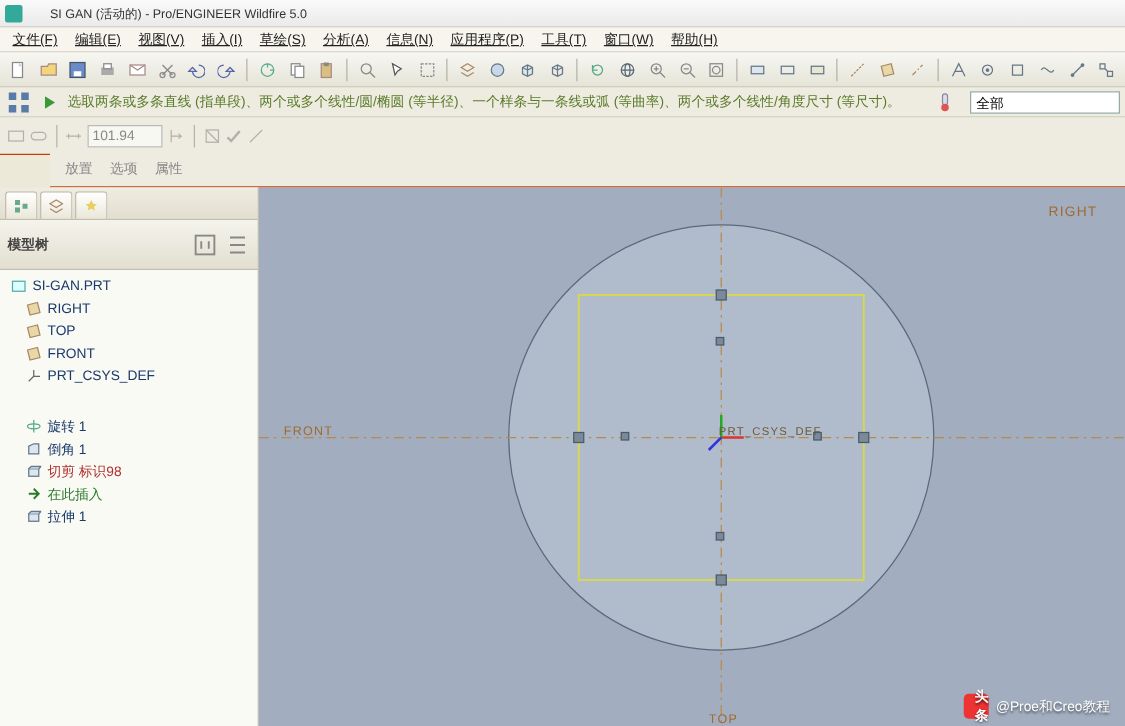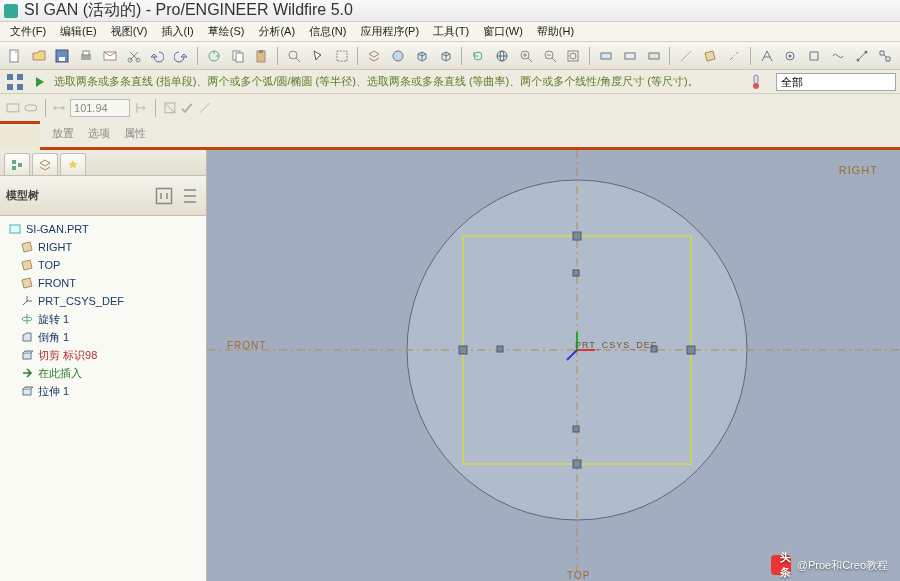--- a/index.html
+++ b/index.html
@@ -1,37 +1,37 @@
 <!DOCTYPE html>
 <html><head>
 <meta charset="utf-8">
 <style>
 * { box-sizing: border-box; margin: 0; padding: 0; font-family: "Microsoft YaHei", Tahoma, sans-serif; font-size: 11px; }
 body { width: 900px; height: 581px; background: #ece9d8; overflow: hidden; position: relative; }
 
 .titlebar { height: 22px; background: linear-gradient(#fafafa,#eaeaea); display:flex; align-items:center; padding:0 4px; border-bottom:1px solid #ccc; color:#333;}
 .titlebar .appicon { width:14px;height:14px;background:#3a9;border-radius:2px;margin-right:6px;}
-.titlebar .title { font-size:16px; }
+.titlebar .title { font-size:10px;margin-left:16px; }
 
 .menubar { height:20px; background:#f7f5ee; border-bottom:1px solid #d4d0c8; display:flex; align-items:center; padding:0 4px; gap:2px;}
-.menubar .menuitem { padding:2px 6px; color:#222; cursor:default;}
+.menubar .menuitem { padding:2px 6px; color:#222; cursor:default;text-decoration:underline;}
 
 .toolbar { height:28px; background:linear-gradient(#f7f7f2,#e6e4d8); border-bottom:1px solid #c8c5b6; display:flex; align-items:center; padding:0 4px; gap:2px; overflow:hidden;}
 .tb-btn { width:22px; height:22px; display:flex; align-items:center; justify-content:center; border:1px solid transparent; border-radius:2px; cursor:default;}
 .tb-sep { width:1px; height:18px; background:#b5b3a6; margin:0 3px;}
 .tb-svg { width:14px; height:14px; }
 
 .hint-row { height:24px; background:#eeece0; border-bottom:1px solid #d0cdbe; display:flex; align-items:center; padding:0 4px; gap:6px;}
 .hint-row .arrow { width:16px;height:16px; display:flex;align-items:center;justify-content:center;}
 .hint-row .arrow svg{width:10px;height:10px;}
 .hint-text { color:#5a7a2a; font-size:11px; flex:1; white-space:nowrap; overflow:hidden;}
 .thermo { width:16px;height:16px; margin-left:auto; margin-right:6px;}
 .filter-box { width:120px; height:18px; border:1px solid #9aa; background:#fff; padding:0 4px; display:flex;align-items:flex-end;}
 
-.sketch-toolbar { height:30px; background:#eeece0; border-bottom:3px solid #c2410c; display:flex; align-items:center; padding:0 6px; gap:4px;}
+.sketch-toolbar { height:30px; background:#eeece0; border-bottom:1px solid #c2410c; display:flex; align-items:center; padding:0 6px; gap:4px;}
 .sketch-toolbar .dim-input { width:60px;height:18px;border:1px solid #bbb;background:#f8f8f2;color:#888;padding:0 3px;font-size:11px;}
 .sketch-toolbar .tabrow { display:flex; gap:14px; margin-left:6px; color:#888; font-size:11px;}
 .sketch-toolbar .ico { width:18px;height:18px; display:flex;align-items:center;justify-content:center; opacity:0.5;}
 
 .body-row { display:flex; height:457px; }
 .left-panel { width:207px; background:#e8e5d8; border-right:1px solid #bdbaaa; display:flex; flex-direction:column;}
 .tabstrip { height:26px; background:linear-gradient(#efede1,#e2dfd1); border-bottom:1px solid #c2bfae; display:flex; align-items:flex-end; padding:0 4px; gap:2px;}
 .tab { width:26px;height:22px;border:1px solid #c2bfae;border-bottom:none;background:linear-gradient(#fff,#eae7d9);border-radius:3px 3px 0 0;display:flex;align-items:center;justify-content:center;}
 .tab svg{width:12px;height:12px;}
 .panel-hdr { height:40px; background:linear-gradient(#f5f4ec,#e2dfcf); border-bottom:1px solid #c2bfae; display:flex; align-items:center; padding:0 6px; justify-content:space-between;}
@@ -287,21 +287,21 @@
   <div class="tb-btn">
       <svg viewBox="0 0 10 10">
         <path d="M1 1h3v3H1zM6 1h3v3H6zM1 6h3v3H1zM6 6h3v3H6z" fill="#5a7aaa"></path>
       </svg>
     </div>
   <div class="arrow">
       <svg viewBox="0 0 10 10">
         <path d="M1 0 L9 5 L1 10 Z" fill="#3a9a3a"></path>
       </svg>
     </div>
-  <div class="hint-text">选取两条或多条直线 (指单段)、两个或多个弧/圆/椭圆 (等半径)、选取两条或多条直线 (等曲率)、两个或多个线性/角度尺寸 (等尺寸)。</div>
+  <div class="hint-text">选取两条或多条直线 (指单段)、两个或多个线性/圆/椭圆 (等半径)、一个样条与一条线或弧 (等曲率)、两个或多个线性/角度尺寸 (等尺寸)。</div>
   <div class="thermo"><svg viewBox="0 0 16 16">
         <rect x="6" y="1" width="4" height="9" rx="2" fill="#dde" stroke="#88a"></rect>
         <circle cx="8" cy="12" r="3" fill="#d55"></circle>
       </svg></div>
   <div class="filter-box">
       <span>全部</span>
     </div>
 </div>
 
 <div class="sketch-toolbar">
@@ -427,21 +427,21 @@
             <span>FRONT</span>
           </div>
           <div class="tree-item " style="padding-left: 18px;">
             <span class="tree-icon">
               <svg viewBox="0 0 12 12">
                 <path d="M6 6L11 6M6 6L6 1M6 6L2 10" stroke="#666" fill="none"></path>
               </svg>
             </span>
             <span>PRT_CSYS_DEF</span>
           </div>
-          <div class="tree-item " style="padding-left: 18px;">
+          <div class="tree-item " style="padding-left: 18px; margin-top: 22px;">
             <span class="tree-icon">
               <svg viewBox="0 0 12 12">
                 <ellipse cx="6" cy="6" rx="5" ry="2" fill="none" stroke="#5a8"></ellipse>
                 <path d="M6 1v10" stroke="#5a8"></path>
               </svg>
             </span>
             <span>旋转 1</span>
           </div>
           <div class="tree-item " style="padding-left: 18px;">
             <span class="tree-icon">

